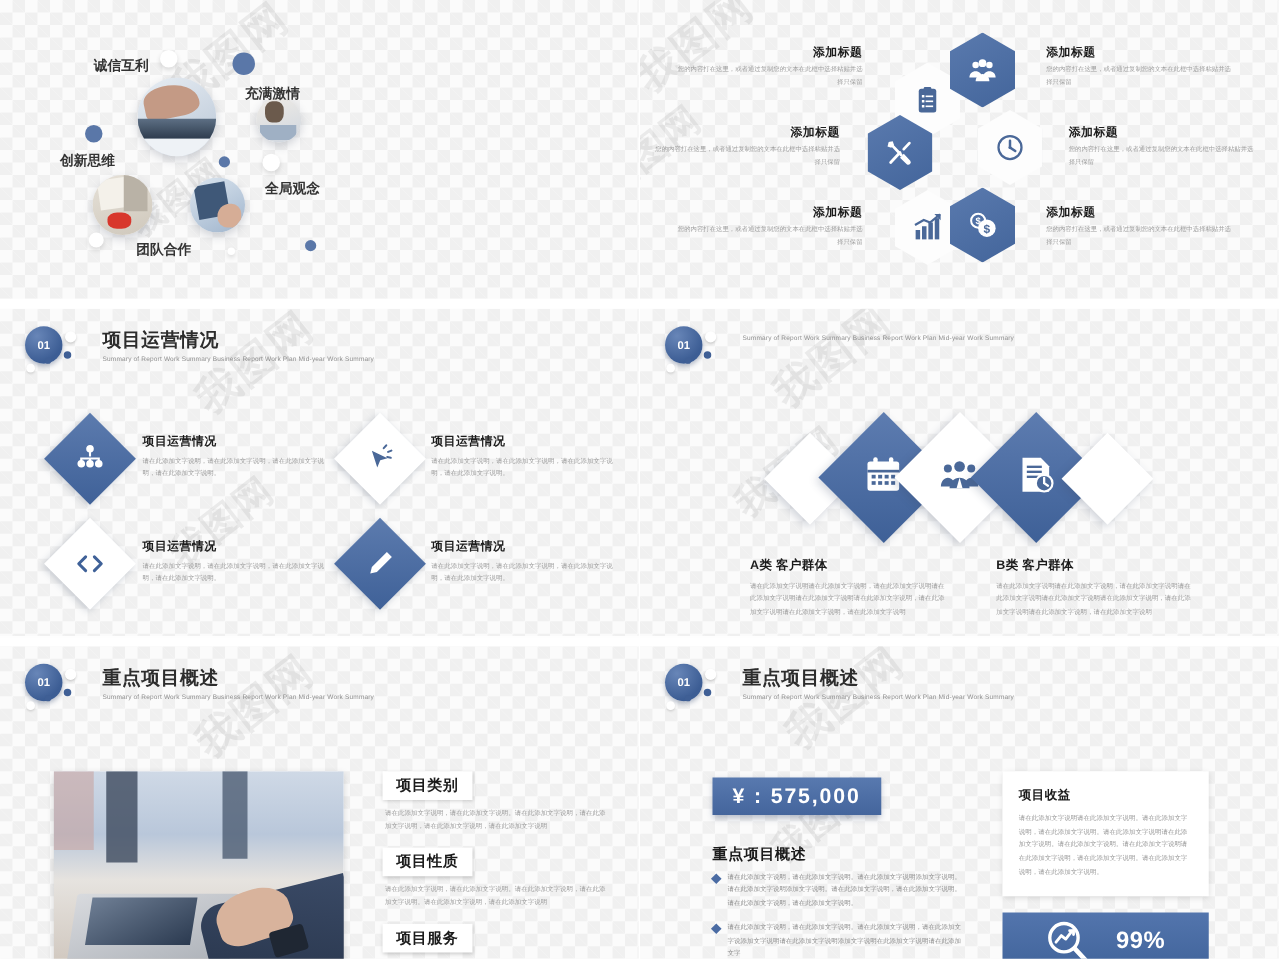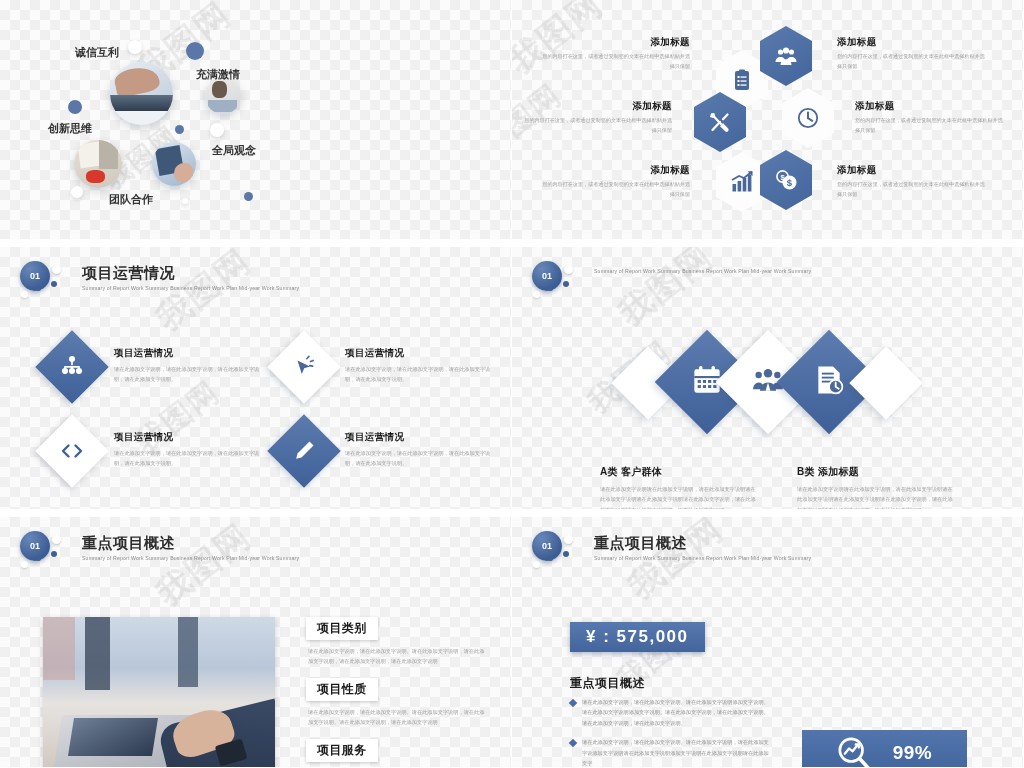--- a/index.html
+++ b/index.html
@@ -123,21 +123,21 @@
   .cd{
     position:absolute;width:74px;height:74px;transform:rotate(45deg);
     display:flex;align-items:center;justify-content:center;
     box-shadow:0 3px 7px rgba(60,75,105,.22);
   }
   .cd.blue{ background:linear-gradient(135deg,#5d7cb0,#3e6097); }
   .cd.white{ background:#fff; }
   .cd.small{ width:52px;height:52px; }
   .cd .ico{ transform:rotate(-45deg); }
   .cd svg{ width:32px;height:32px; }
-  .cust{ position:absolute;width:160px;margin-top:20px; }
+  .cust{ position:absolute;width:160px; }
   .cust h5{ font-size:10px;color:#1b1b1b;margin-bottom:5px;letter-spacing:.3px; }
   .cust p{ font-size:5.2px;color:#9d9d9d;line-height:2.0; }
 
   
   .ph{
     position:absolute;left:43px;top:100px;width:232px;height:158px;
     overflow:hidden;box-shadow:0 2px 6px rgba(0,0,0,.18);
   }
   .ph .sky{ position:absolute;inset:0;background:linear-gradient(180deg,#cfd9e6 0%,#b9c7da 32%,#e6e3df 55%,#cfc6bd 100%); }
   .ph .blur1{ position:absolute;left:18%;top:0;width:11%;height:46%;background:#3d4a5e;opacity:.8; }
@@ -465,21 +465,21 @@
         </svg>
       </span>
     </div>
     <div class="cd white small" style="left:348px;top:110px;"></div>
 
     <div class="cust" style="left:88px;top:198px;">
       <h5>A类 客户群体</h5>
       <p>请在此添加文字说明请在此添加文字说明，请在此添加文字说明请在此添加文字说明请在此添加文字说明请在此添加文字说明，请在此添加文字说明请在此添加文字说明，请在此添加文字说明</p>
     </div>
     <div class="cust" style="left:285px;top:198px;">
-      <h5>B类 添加标题</h5>
+      <h5>B类 客户群体</h5>
       <p>请在此添加文字说明请在此添加文字说明，请在此添加文字说明请在此添加文字说明请在此添加文字说明请在此添加文字说明，请在此添加文字说明请在此添加文字说明，请在此添加文字说明</p>
     </div>
   </div>
 
   <div class="slide checker sep-top">
     <div class="wm" style="left:150px;top:25px;">我图网</div>
     <div class="wm" style="left:155px;top:140px;font-size:28px;">我图网</div>
 
     <div class="sec-head">
       <div class="badge-cluster">
@@ -546,20 +546,24 @@
       <div class="bul">
         <span class="dmd"></span>
         <p>请在此添加文字说明，请在此添加文字说明。请在此添加文字说明添加文字说明。请在此添加文字说明添加文字说明。请在此添加文字说明，请在此添加文字说明。请在此添加文字说明，请在此添加文字说明。</p>
       </div>
       <div class="bul">
         <span class="dmd"></span>
         <p>请在此添加文字说明，请在此添加文字说明。请在此添加文字说明，请在此添加文字说添加文字说明请在此添加文字说明添加文字说明在此添加文字说明请在此添加文字</p>
       </div>
     </div>
 
+    <div class="benefit">
+      <h5>项目收益</h5>
+      <p>请在此添加文字说明请在此添加文字说明。请在此添加文字说明，请在此添加文字说明。请在此添加文字说明请在此添加文字说明。请在此添加文字说明。请在此添加文字说明请在此添加文字说明，请在此添加文字说明。请在此添加文字说明，请在此添加文字说明。</p>
+    </div>
 
     <div class="pctbar">
       <svg viewBox="0 0 24 24">
         <circle cx="10" cy="10" r="8" fill="none" stroke="#fff" stroke-width="1.9"></circle>
         <path d="M5.5 12.5 L8.5 8.8 L11 10.8 L14.6 6.2" fill="none" stroke="#fff" stroke-width="1.6" stroke-linecap="round" stroke-linejoin="round"></path>
         <path d="M13.2 6h2.2v2.2" fill="none" stroke="#fff" stroke-width="1.6" stroke-linecap="round"></path>
         <path d="M16 16 L22 22.5" stroke="#fff" stroke-width="2.6" stroke-linecap="round"></path>
       </svg>
       <span class="pct">99%</span>
     </div>

